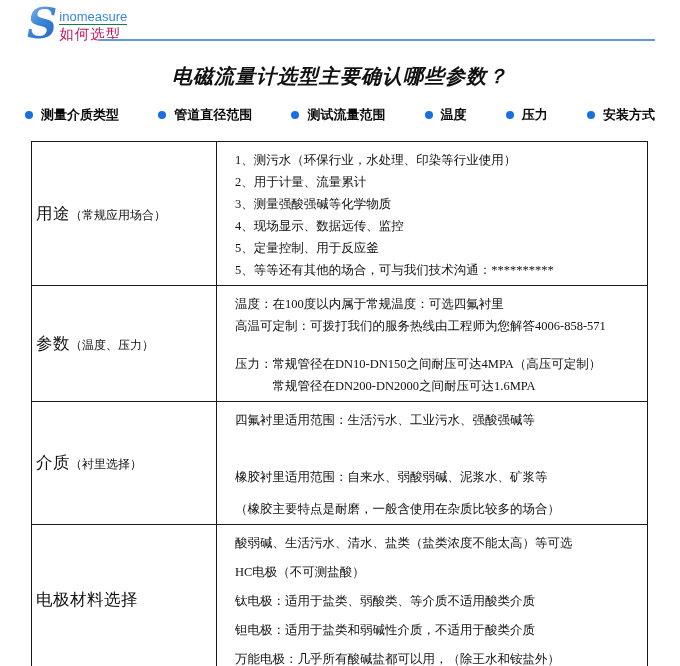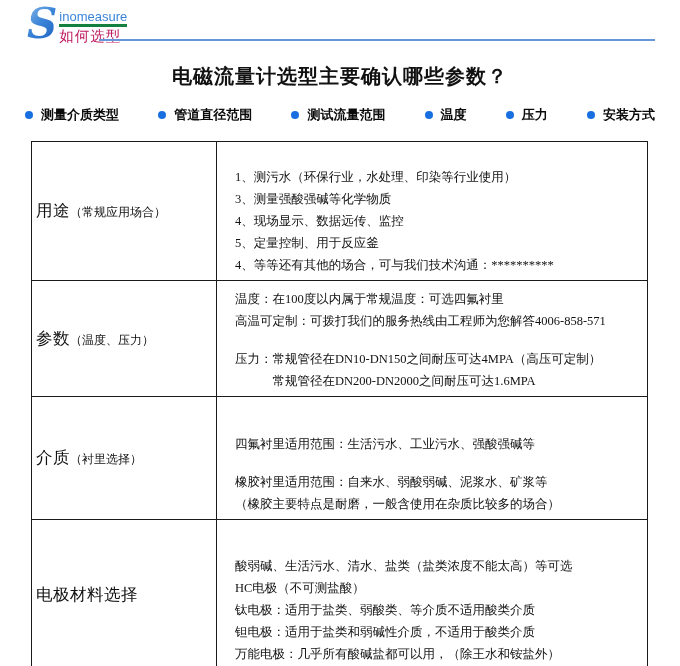--- a/index.html
+++ b/index.html
@@ -15,53 +15,53 @@
     font-size: 42px; line-height: 40px;
     background: linear-gradient(135deg, #8ab8e8 0%, #3c85d8 45%, #1b5fc0 100%);
     -webkit-background-clip: text; background-clip: text;
     -webkit-text-fill-color: transparent; color: #3c85d8;
   }
   .logo-text { margin-left: 2px; margin-top: 3px; }
   .logo-brand {
     display: inline-block;
     font-family: "Liberation Sans", sans-serif;
     font-size: 13px; color: #3a85d8; line-height: 13px;
-    border-bottom: 3px solid #15803d; padding-bottom: 1px;
+    border-bottom: 1px solid #15803d; padding-bottom: 1px;
   }
   .logo-tagline {
     font-family: "Liberation Sans", sans-serif;
     font-size: 14.5px; color: #be185d; line-height: 19px; letter-spacing: 1px;
   }
   .header-rule { position: absolute; left: 99px; top: 39px; width: 556px; height: 2px; background: #6597d8; }
 
   
   .page-title {
     text-align: center; margin-top: 13px;
-    font-size: 20px; font-weight: bold; letter-spacing: 1px;
+    font-size: 20px; font-weight: bold; letter-spacing: 1px; font-style: italic;
   }
 
   
   .bullets { display: flex; justify-content: space-between; margin: 16px 25px 0 25px; }
   .bullet { display: flex; align-items: center; }
   .dot { width: 8px; height: 8px; border-radius: 50%; background: #1a6fe0; margin-right: 8px; flex: 0 0 auto; }
   .bullet-label { font-family: "Liberation Sans", sans-serif; font-size: 13px; font-weight: bold; color: #0a0a0a; }
 
   
   .spec-table { margin: 17px 0 0 31px; width: 617px; border: 1px solid #1a1a1a; }
   .trow { display: flex; }
   .trow + .trow { border-top: 1px solid #1a1a1a; }
   .tlabel {
     width: 185px; flex: 0 0 185px;
     border-right: 1px solid #1a1a1a;
     display: flex; align-items: center; 
     text-align: center; padding: 4px;
   }
   .tlabel .main { font-size: 16.5px; letter-spacing: 0.5px; }
   .tlabel .sub { font-size: 12px; }
-  .tcell { flex: 1 1 auto; padding: 7px 8px 4px 18px; display: flex; flex-direction: column; justify-content: flex-end; }
+  .tcell { flex: 1 1 auto; padding: 7px 8px 4px 18px; display: flex; flex-direction: column; justify-content: space-between; }
   .cl { font-size: 12.5px; line-height: 22px; white-space: pre-wrap; }
   .cl:empty { min-height: 16px; }
   .row-1 { min-height: 138px; }
   .row-2 { min-height: 115px; }
   .row-3 { min-height: 123px; }
   .row-4 { min-height: 150px; }
 </style>
 </head>
 <body>
 
@@ -108,24 +108,25 @@
 <div class="spec-table">
 
   <div class="trow row-1">
     <div class="tlabel">
       <div>
         <span class="main">用途</span><span class="sub">（常规应用场合）</span>
       </div>
     </div>
     <div class="tcell">
       <div class="cl">1、测污水（环保行业，水处理、印染等行业使用）</div>
+      <div class="cl">2、用于计量、流量累计</div>
       <div class="cl">3、测量强酸强碱等化学物质</div>
       <div class="cl">4、现场显示、数据远传、监控</div>
       <div class="cl">5、定量控制、用于反应釜</div>
-      <div class="cl">4、等等还有其他的场合，可与我们技术沟通：**********</div>
+      <div class="cl">5、等等还有其他的场合，可与我们技术沟通：**********</div>
     </div>
   </div>
 
   <div class="trow row-2">
     <div class="tlabel">
       <div>
         <span class="main">参数</span><span class="sub">（温度、压力）</span>
       </div>
     </div>
     <div class="tcell">

